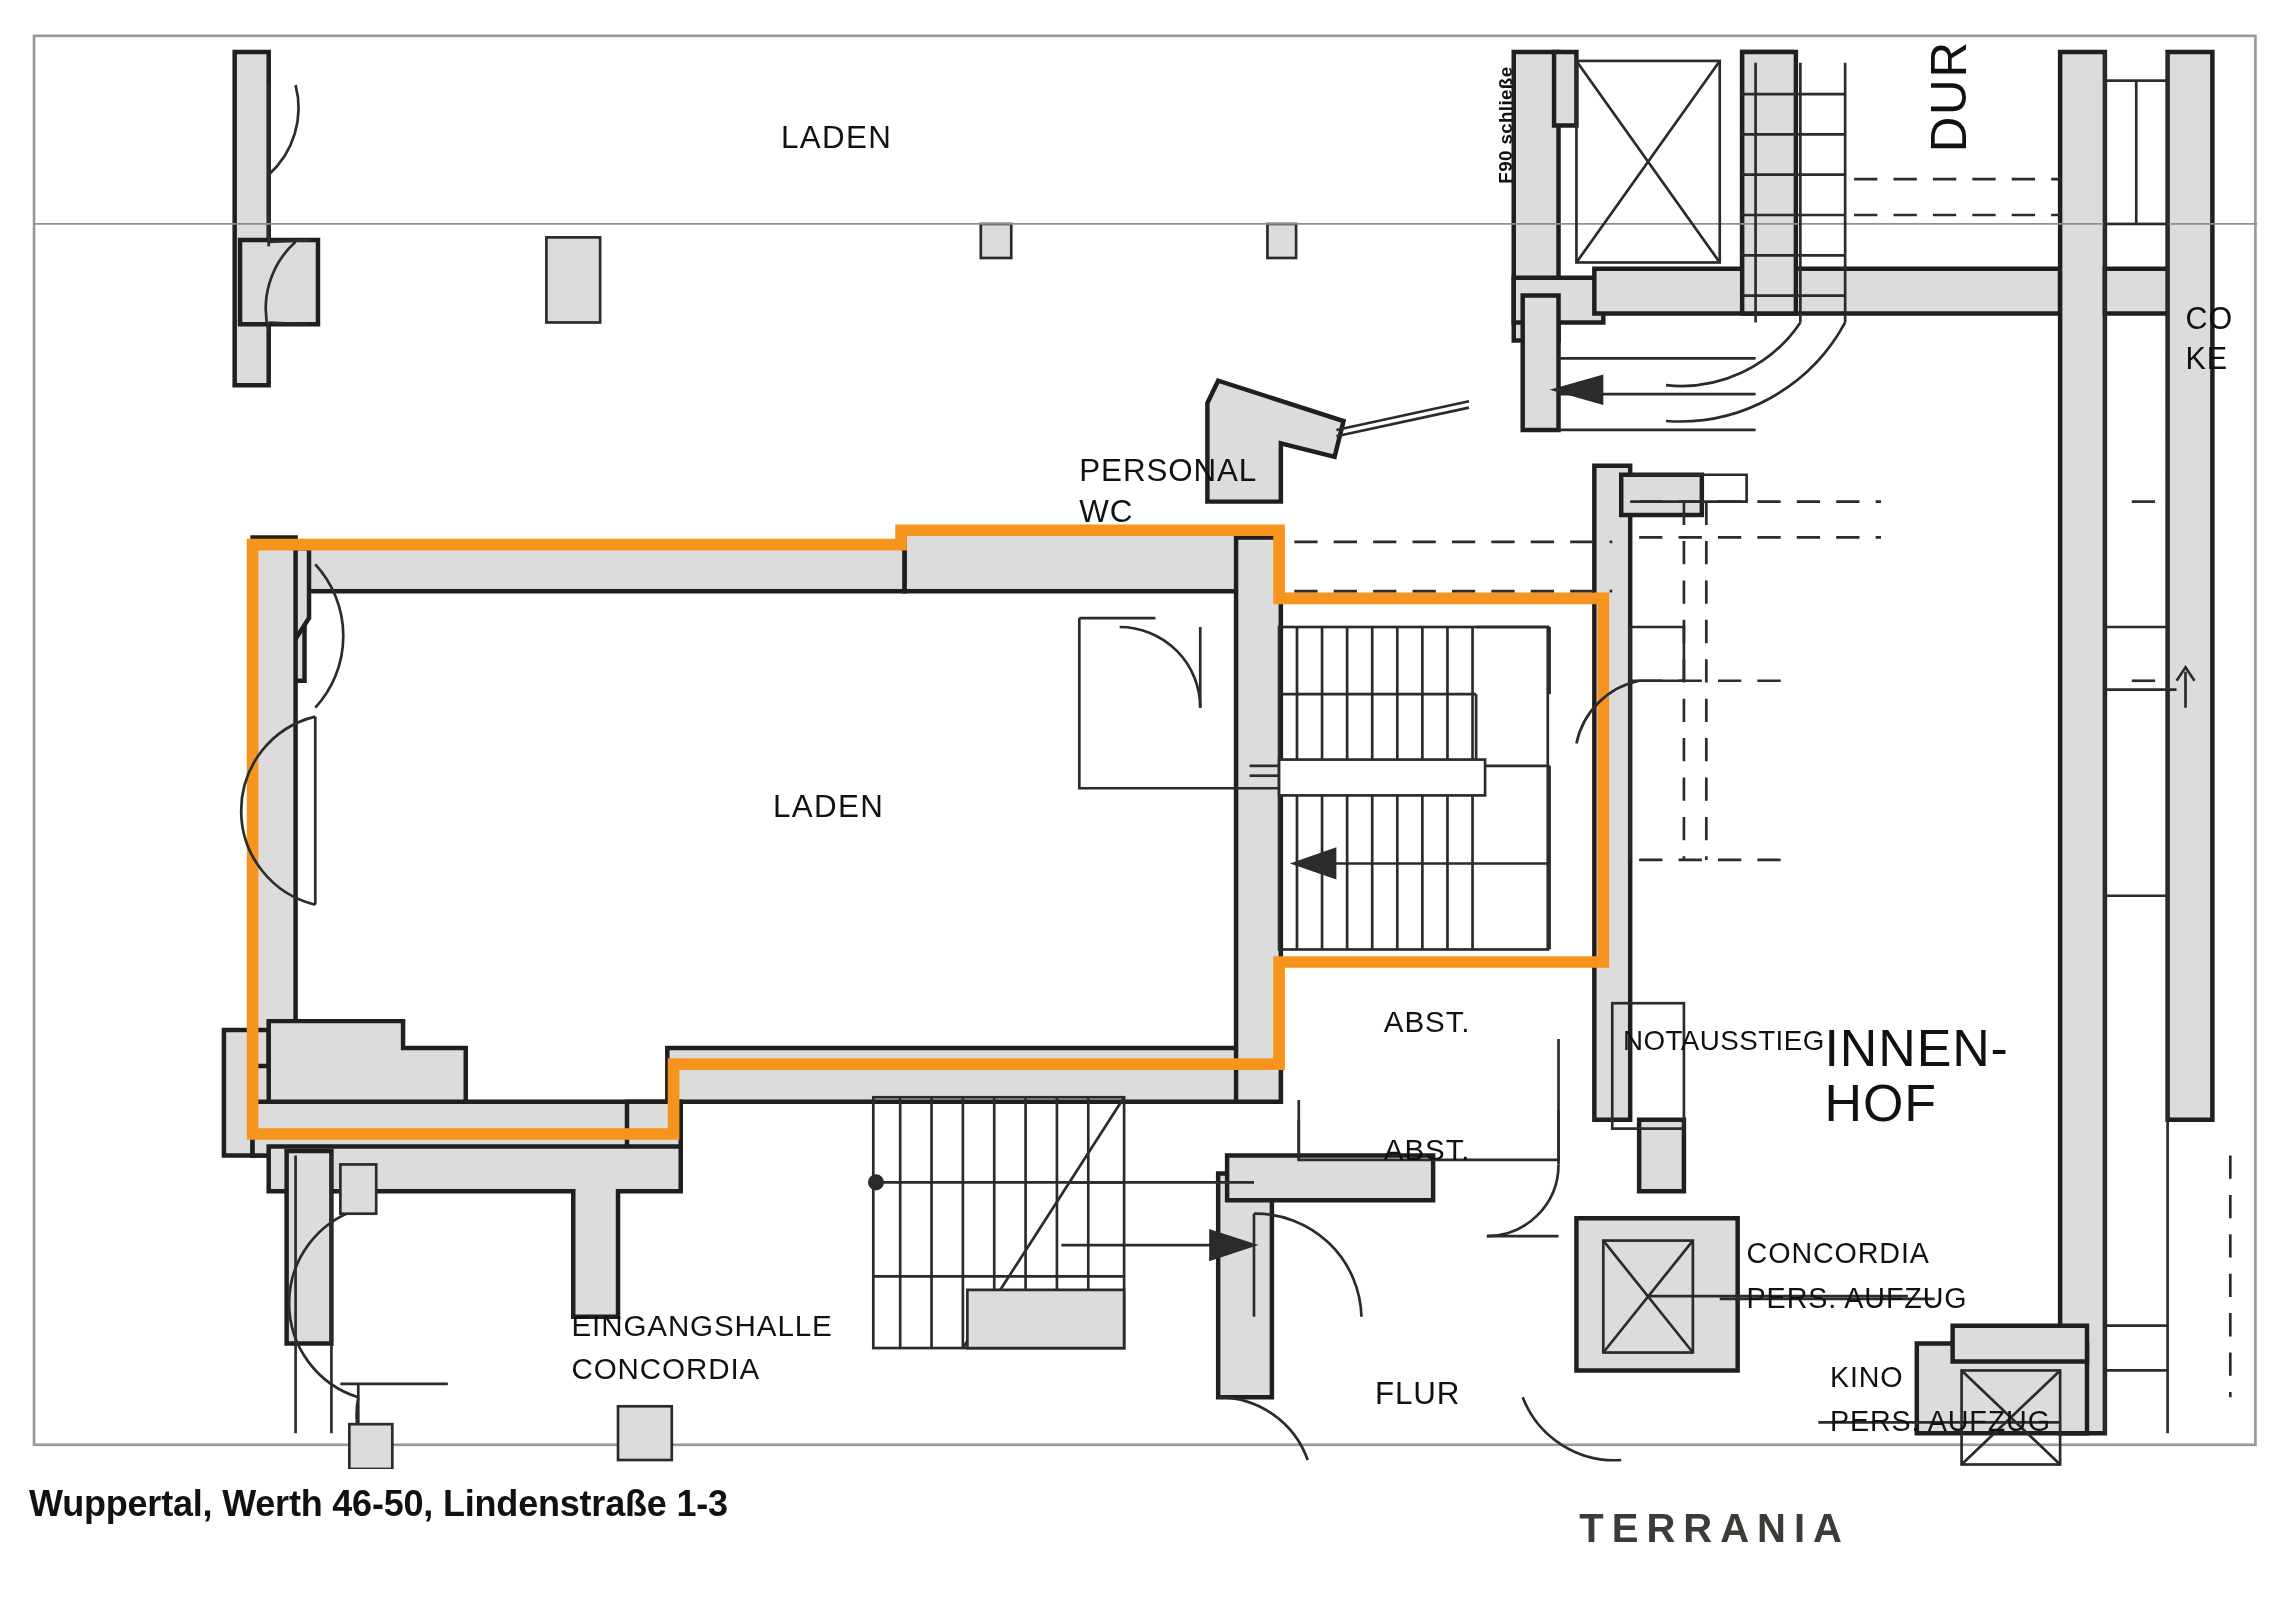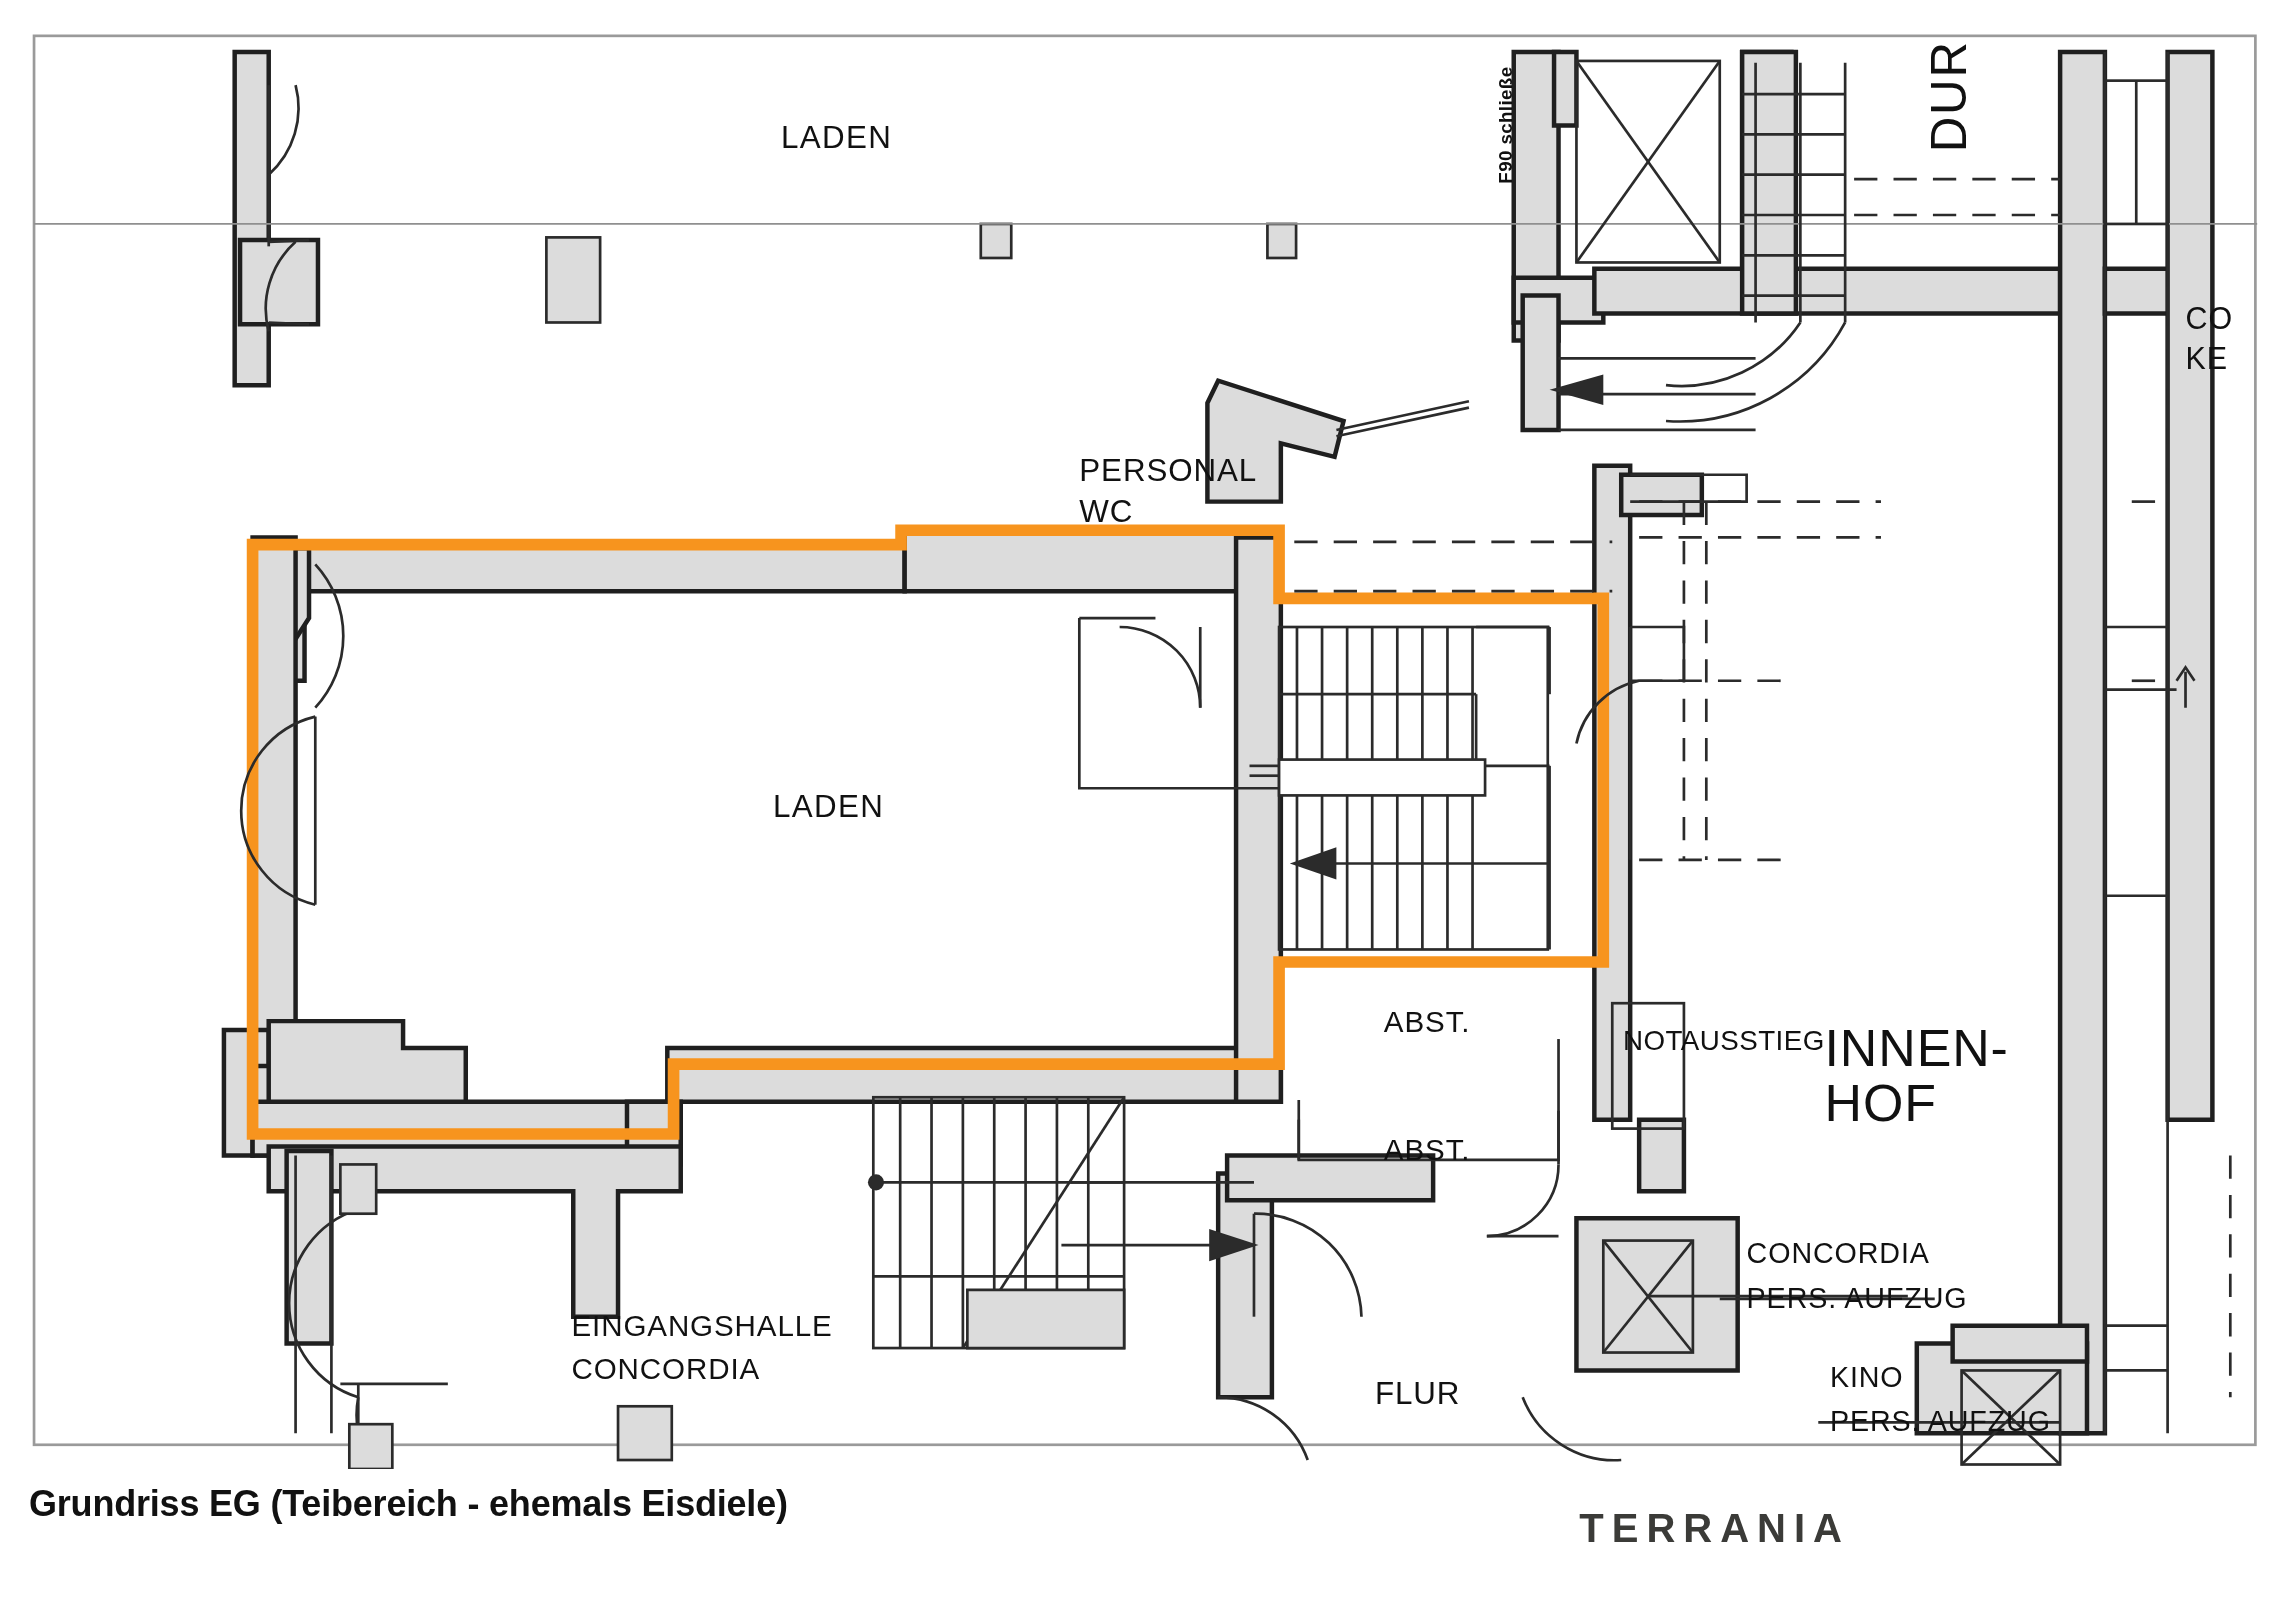--- a/index.html
+++ b/index.html
@@ -329,19 +329,19 @@
         <text x="2043" y="1598" font-size="32" letter-spacing="1">PERS. AUFZUG</text>
 
         <text x="1688" y="205" font-size="21" font-weight="bold" letter-spacing="0.4" transform="rotate(-90 1688 205)">F90 schließe</text>
       </g>
 
     </g>
   </svg>
   </div>
 
   <div id="caption">
-    <div class="line">Grundriss EG (Teibereich - ehemals Eisdiele)</div>
+    <div class="line">Wuppertal, Werth 46-50, Lindenstraße 1-3</div>
   </div>
 
   <div id="logo">TERRANIA</div>
 
 </div>
 
 
 </body></html>

